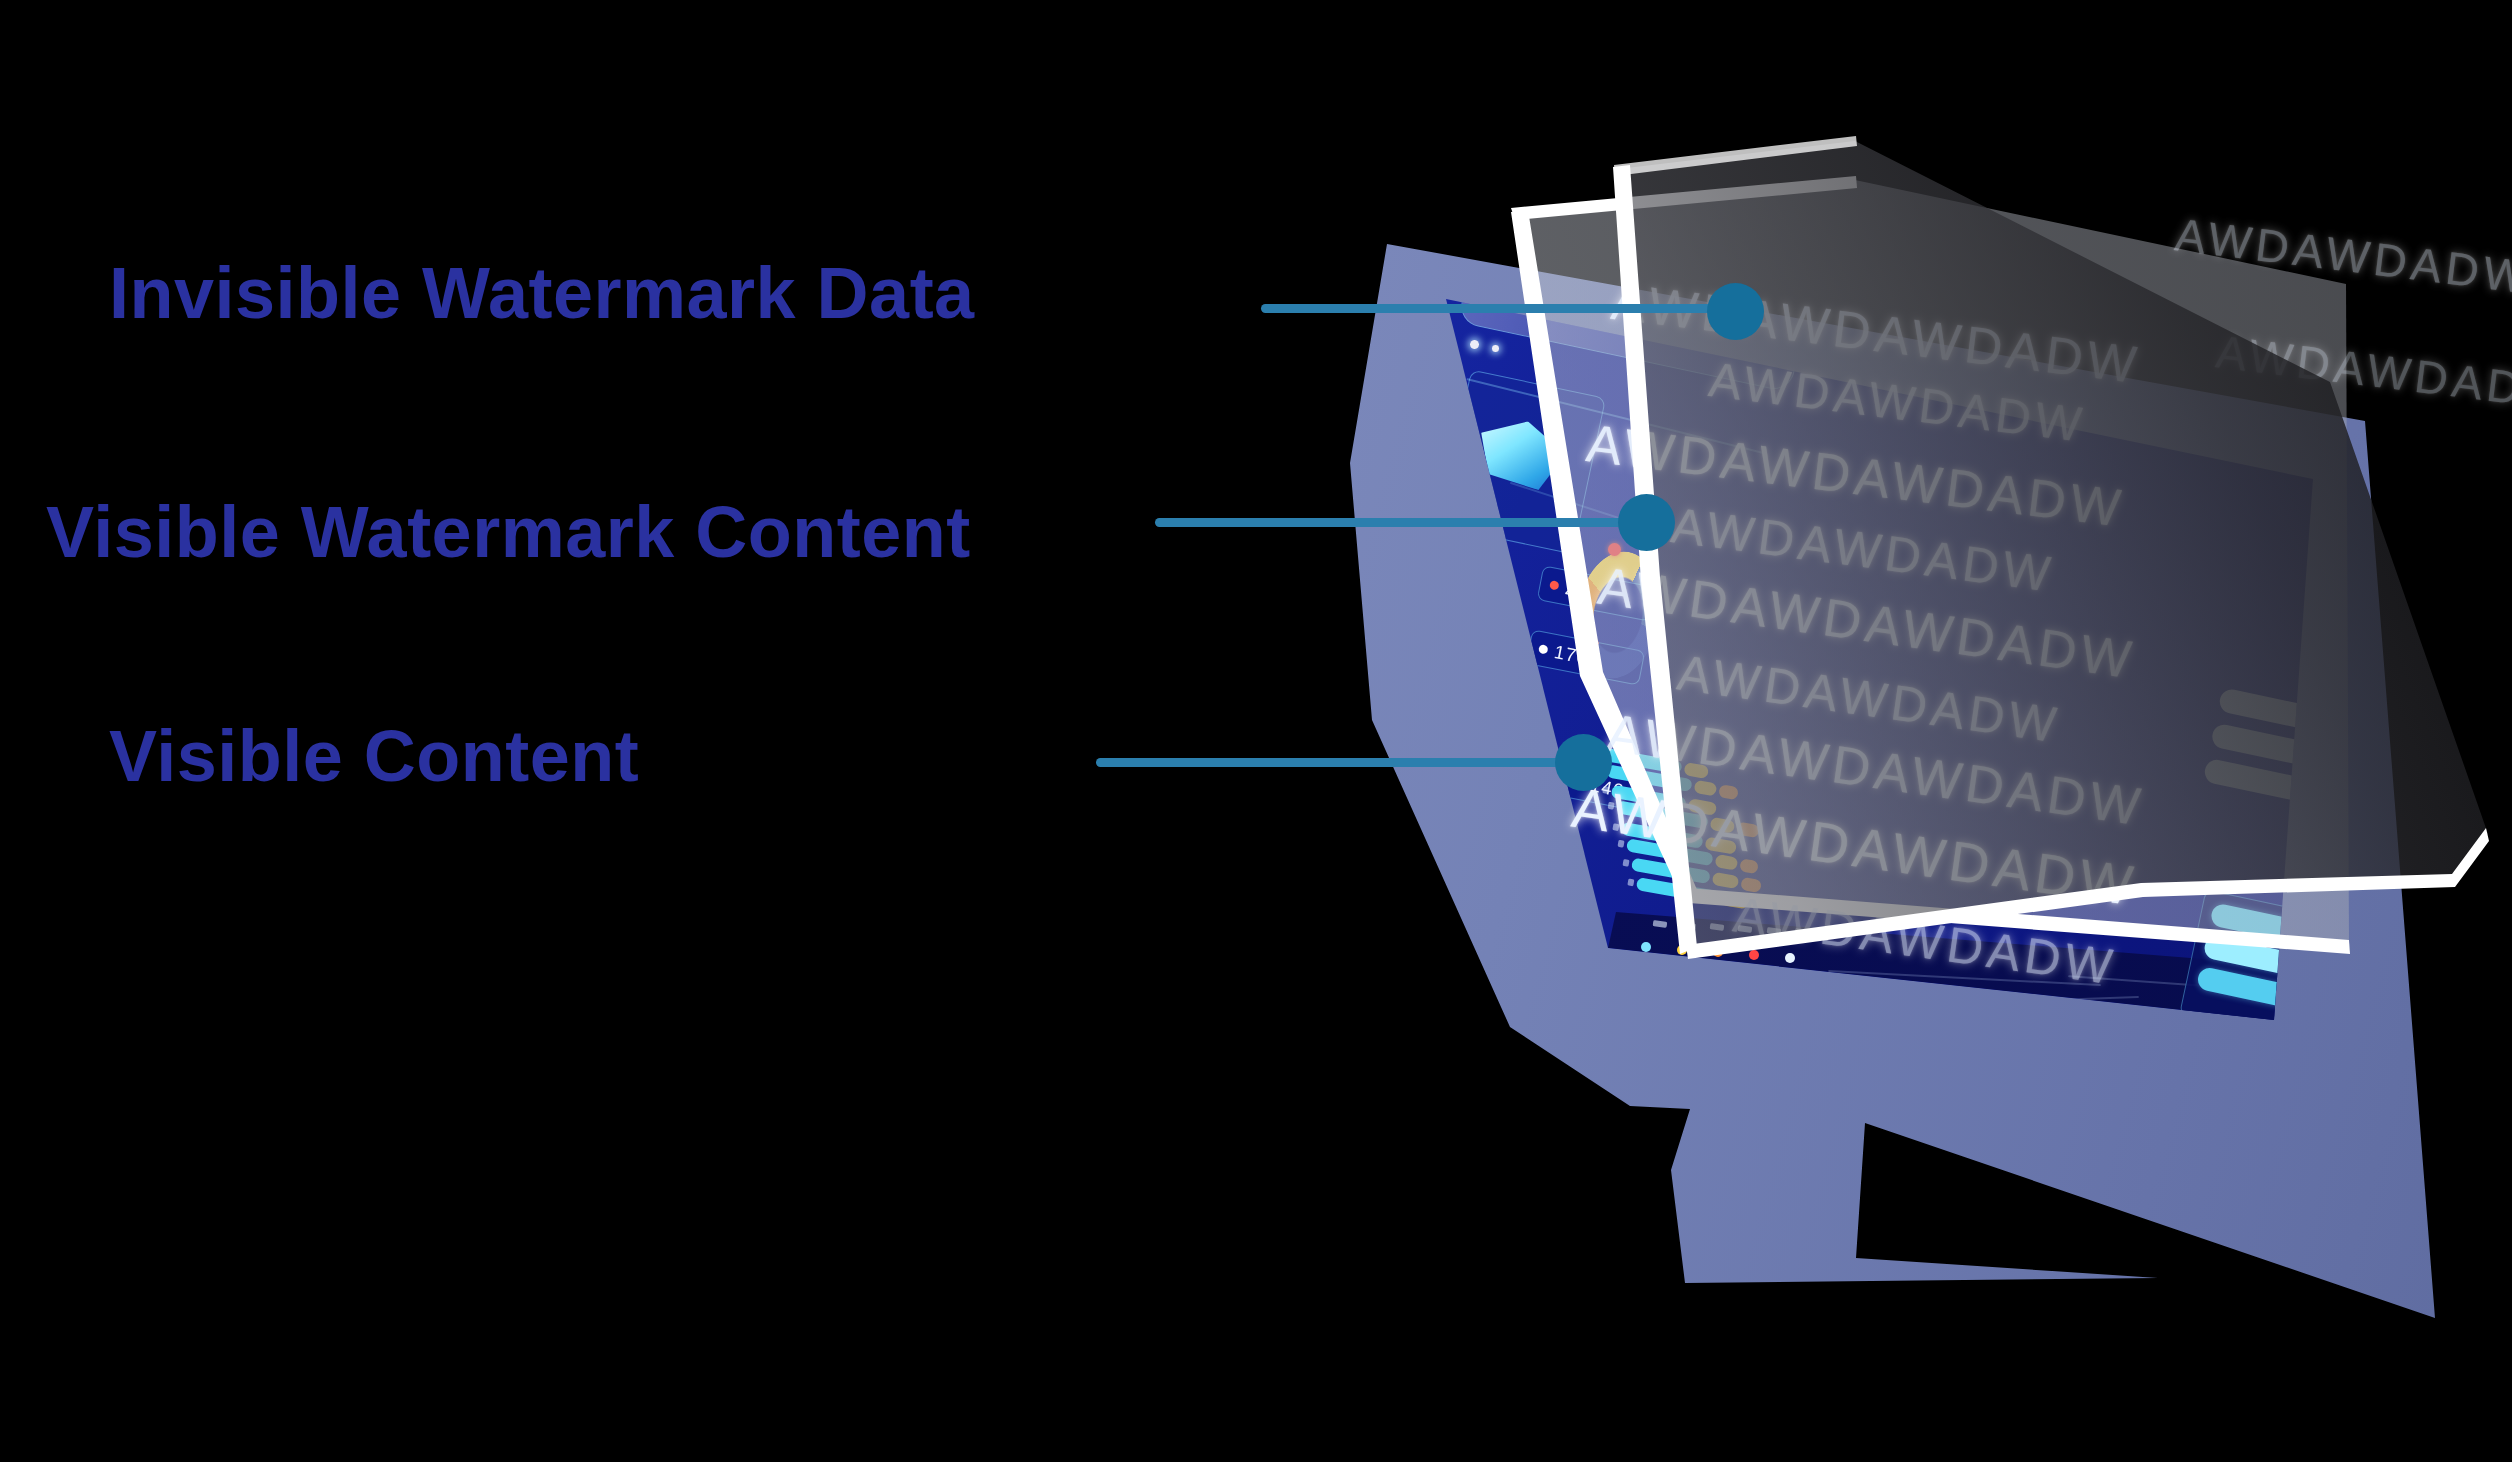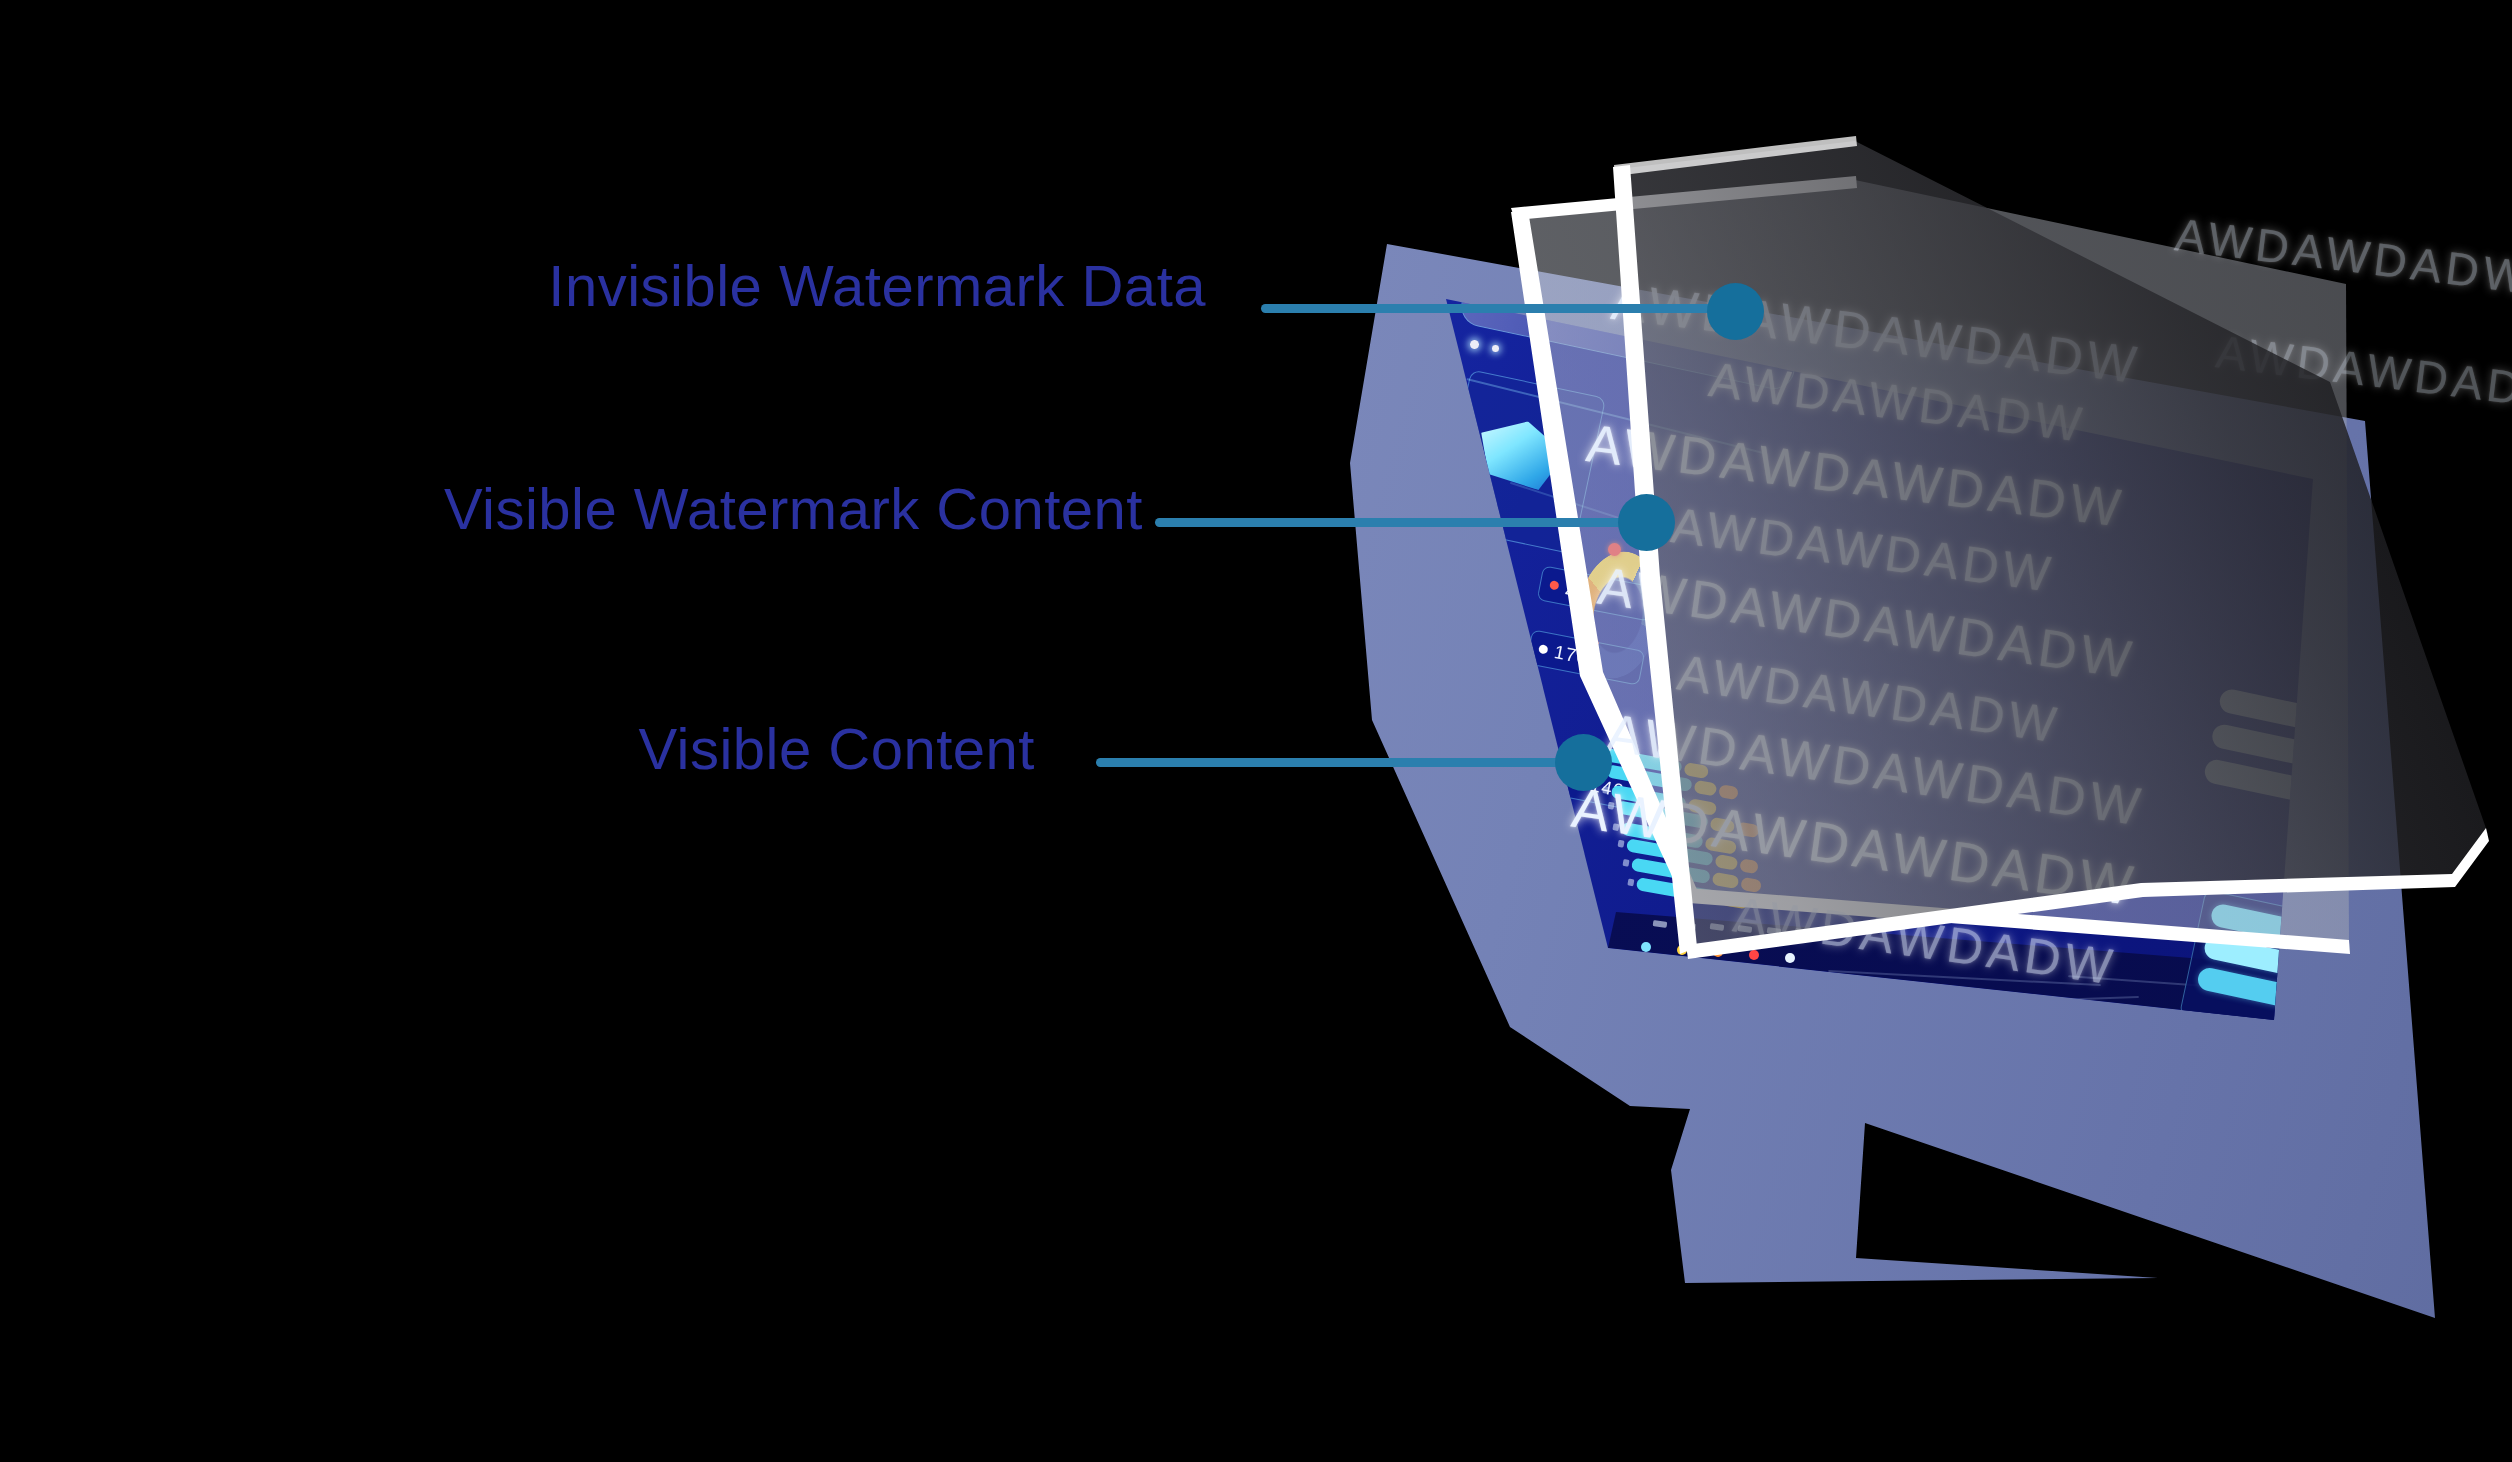--- a/index.html
+++ b/index.html
@@ -91,22 +91,22 @@
                                      1680px 954px,1641px 581px);}
   #front-edge-bottom{clip-path:polygon(1686px 945px,2141px 883px,2452px 874px,2486px 828px,
                                        2489px 841px,2455px 887px,2143px 897px,1688px 959px);}
 
   
   .wm-row{position:absolute;color:#e9f2ff;letter-spacing:4.4px;white-space:nowrap;
     text-shadow:0 0 9.8px rgba(255,255,255,.85),0 0 2.2px rgba(255,255,255,.6);
     font-family:"Liberation Sans", sans-serif;}
 
   
-  .ann-label{position:absolute;color:var(--label,#2a31a0);font-size:58px;line-height:1;
-    text-align:right;letter-spacing:0.5px;}
+  .ann-label{position:absolute;color:var(--label,#2a31a0);font-size:72px;line-height:1;
+    letter-spacing:0.5px;font-weight:bold;}
   .leader{position:absolute;height:8.7px;background:var(--line,#2b7fae);border-radius:4.4px;}
   .marker{position:absolute;width:57px;height:57px;border-radius:50%;background:var(--dot,#156f9c);}
 </style>
 </head>
 <body>
 
 <div id="stage" style="--bg: #000000; --label: #2a31a0; --line: #2b7fae; --dot: #156f9c;">
 
   <div class="shape" id="monitor-body"></div>
 
@@ -242,16 +242,16 @@
   <div class="shape edge" id="front-edge-bottom"></div>
 
   <div class="leader" style="left:1261px;top:304px;width:474px"></div>
   <div class="leader" style="left:1155px;top:518px;width:491px"></div>
   <div class="leader" style="left:1096px;top:758px;width:487px"></div>
   <div class="marker" style="left:1707px;top:283px"></div>
   <div class="marker" style="left:1618px;top:494px"></div>
   <div class="marker" style="left:1555px;top:734px"></div>
 
   <div class="ann-label" style="left:109px;top:257px;width:1097px">Invisible Watermark Data</div>
-  <div class="ann-label" style="left:46px;top:480px;width:1097px">Visible Watermark Content</div>
+  <div class="ann-label" style="left:46px;top:496px;width:1097px">Visible Watermark Content</div>
   <div class="ann-label" style="left:109px;top:720px;width:926px">Visible Content</div>
 </div>
 
 
 </body></html>

